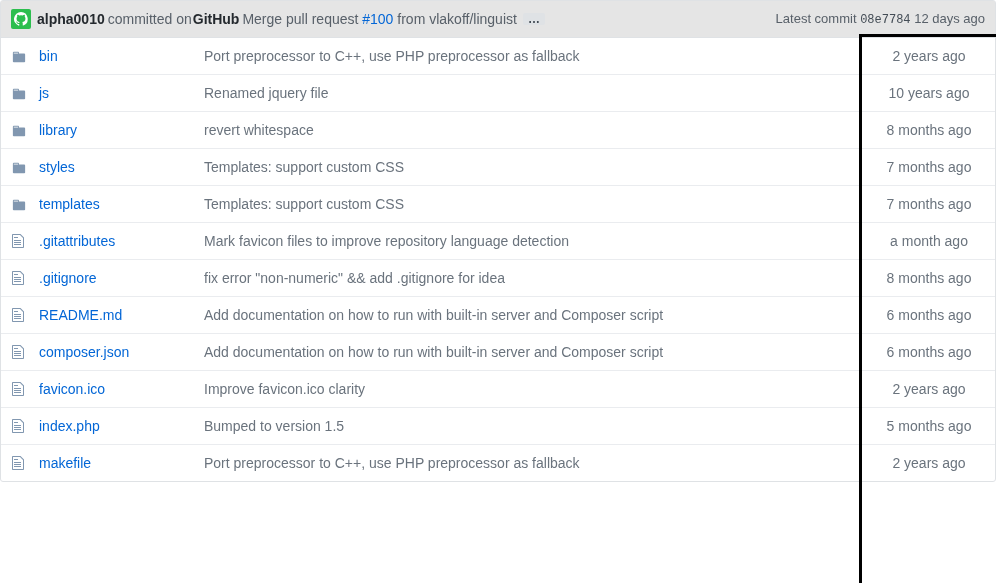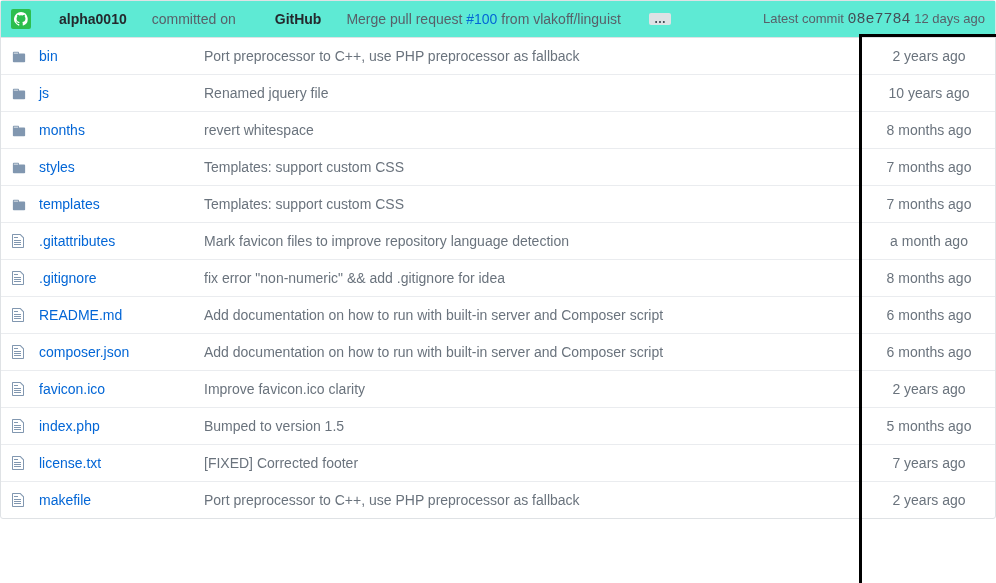--- a/index.html
+++ b/index.html
@@ -15,24 +15,23 @@
     }
     .container {
       width: 996px;
       border: 1px solid #dfe2e5;
       border-radius: 3px;
     }
     .commit-header {
       display: flex;
       align-items: center;
       padding: 8px 10px;
-      background: #5eead4;
+      background: #e5e5e5;
       border-bottom: 1px solid #dfe2e5;
       font-size: 14px;
-      gap: 22px;
     }
     .avatar-icon {
       width: 20px;
       height: 20px;
       background: #2cbe4e;
       margin-right: 6px;
       display: inline-flex;
       align-items: center;
       justify-content: center;
       border-radius: 2px;
@@ -42,21 +41,21 @@
       height: 14px;
       fill: #fff;
     }
     .author {
       font-weight: 600;
       color: #24292e;
       margin-right: 3px;
     }
     .committed-text {
       color: #586069;
-      margin-right: 17px;
+      margin-right: 1px;
     }
     .github-bold {
       color: #24292e;
       font-weight: 600;
       margin-right: 3px;
       text-align: right;
     }
     .commit-msg {
       color: #586069;
     }
@@ -81,21 +80,21 @@
       vertical-align: middle;
     }
     .header-right {
       margin-left: auto;
       color: #586069;
       font-size: 13px;
     }
     .commit-sha {
       font-family: SFMono-Regular, Consolas, "Liberation Mono", Menlo, monospace;
       color: #444d56;
-      font-size: 15px;
+      font-size: 12px;
     }
     .file-table {
       width: 100%;
       border-collapse: collapse;
     }
     .file-row {
       border-top: 1px solid #eaecef;
       margin-top: 36px;
     }
     .file-row:first-child {
@@ -185,21 +184,21 @@
                 <path fill-rule="evenodd" d="M13 4H7V3c0-.66-.31-1-1-1H1c-.55 0-1 .45-1 1v10c0 .55.45 1 1 1h12c.55 0 1-.45 1-1V5c0-.55-.45-1-1-1zM6 4H1V3h5v1z"></path>
               </svg></span></td>
           <td class="cell-name"><a>js</a></td>
           <td class="cell-message"><a>Renamed jquery file</a></td>
           <td class="cell-age">10 years ago</td>
         </tr>
         <tr class="file-row">
           <td class="cell-icon"><span class="folder-icon"><svg viewBox="0 0 14 16">
                 <path fill-rule="evenodd" d="M13 4H7V3c0-.66-.31-1-1-1H1c-.55 0-1 .45-1 1v10c0 .55.45 1 1 1h12c.55 0 1-.45 1-1V5c0-.55-.45-1-1-1zM6 4H1V3h5v1z"></path>
               </svg></span></td>
-          <td class="cell-name"><a>months</a></td>
+          <td class="cell-name"><a>library</a></td>
           <td class="cell-message"><a>revert whitespace</a></td>
           <td class="cell-age">8 months ago</td>
         </tr>
         <tr class="file-row">
           <td class="cell-icon"><span class="folder-icon"><svg viewBox="0 0 14 16">
                 <path fill-rule="evenodd" d="M13 4H7V3c0-.66-.31-1-1-1H1c-.55 0-1 .45-1 1v10c0 .55.45 1 1 1h12c.55 0 1-.45 1-1V5c0-.55-.45-1-1-1zM6 4H1V3h5v1z"></path>
               </svg></span></td>
           <td class="cell-name"><a>styles</a></td>
           <td class="cell-message"><a>Templates: support custom CSS</a></td>
           <td class="cell-age">7 months ago</td>
@@ -257,28 +256,20 @@
                 <path fill-rule="evenodd" d="M6 5H2V4h4v1zM2 8h7V7H2v1zm0 2h7V9H2v1zm0 2h7v-1H2v1zm10-7.5V14c0 .55-.45 1-1 1H1c-.55 0-1-.45-1-1V2c0-.55.45-1 1-1h7.5L12 4.5zM11 5L8 2H1v12h10V5z"></path>
               </svg></span></td>
           <td class="cell-name"><a>index.php</a></td>
           <td class="cell-message"><a>Bumped to version 1.5</a></td>
           <td class="cell-age">5 months ago</td>
         </tr>
         <tr class="file-row">
           <td class="cell-icon"><span class="file-icon"><svg viewBox="0 0 12 16">
                 <path fill-rule="evenodd" d="M6 5H2V4h4v1zM2 8h7V7H2v1zm0 2h7V9H2v1zm0 2h7v-1H2v1zm10-7.5V14c0 .55-.45 1-1 1H1c-.55 0-1-.45-1-1V2c0-.55.45-1 1-1h7.5L12 4.5zM11 5L8 2H1v12h10V5z"></path>
               </svg></span></td>
-          <td class="cell-name"><a>license.txt</a></td>
-          <td class="cell-message"><a>[FIXED] Corrected footer</a></td>
-          <td class="cell-age">7 years ago</td>
-        </tr>
-        <tr class="file-row">
-          <td class="cell-icon"><span class="file-icon"><svg viewBox="0 0 12 16">
-                <path fill-rule="evenodd" d="M6 5H2V4h4v1zM2 8h7V7H2v1zm0 2h7V9H2v1zm0 2h7v-1H2v1zm10-7.5V14c0 .55-.45 1-1 1H1c-.55 0-1-.45-1-1V2c0-.55.45-1 1-1h7.5L12 4.5zM11 5L8 2H1v12h10V5z"></path>
-              </svg></span></td>
           <td class="cell-name"><a>makefile</a></td>
           <td class="cell-message"><a>Port preprocessor to C++, use PHP preprocessor as fallback</a></td>
           <td class="cell-age">2 years ago</td>
         </tr>
       </tbody>
   </table>
 </div>
 
 <div class="highlight-box" id="highlight" style="left: 859px; top: 34px; width: 140px; height: 597px;"></div>
 

